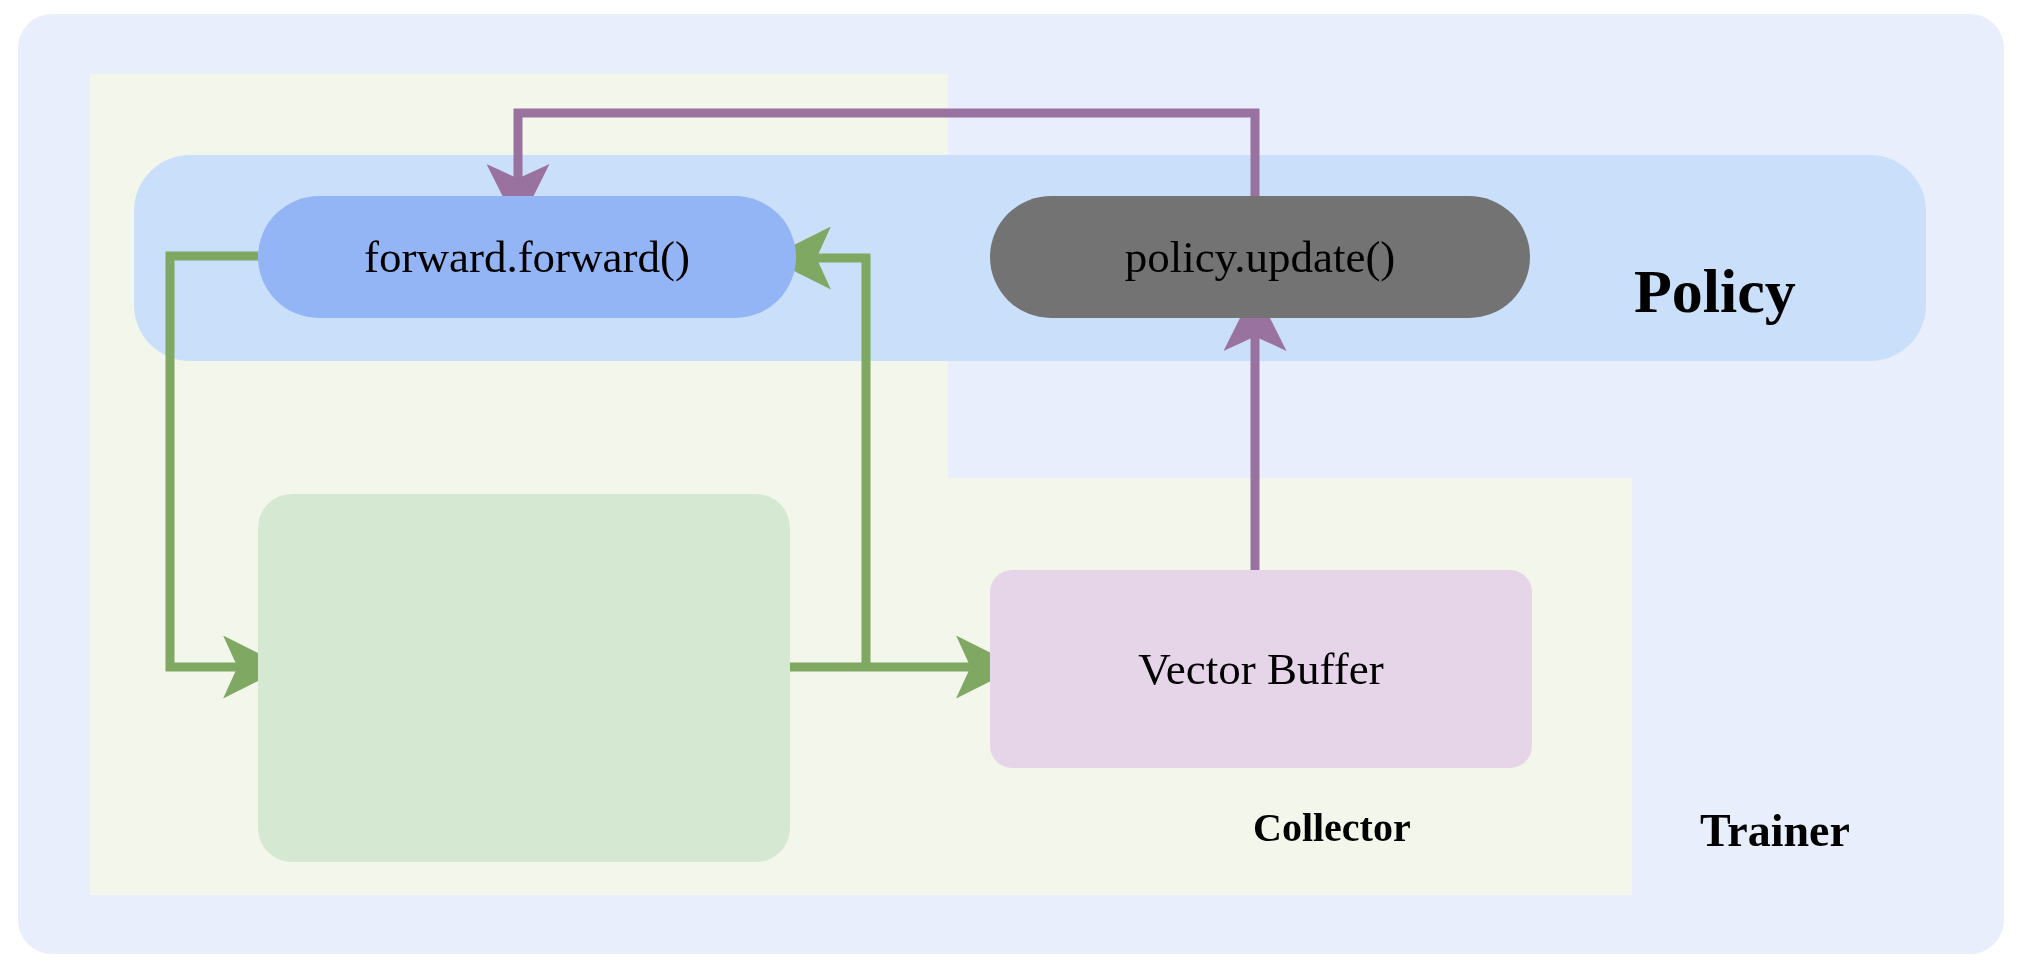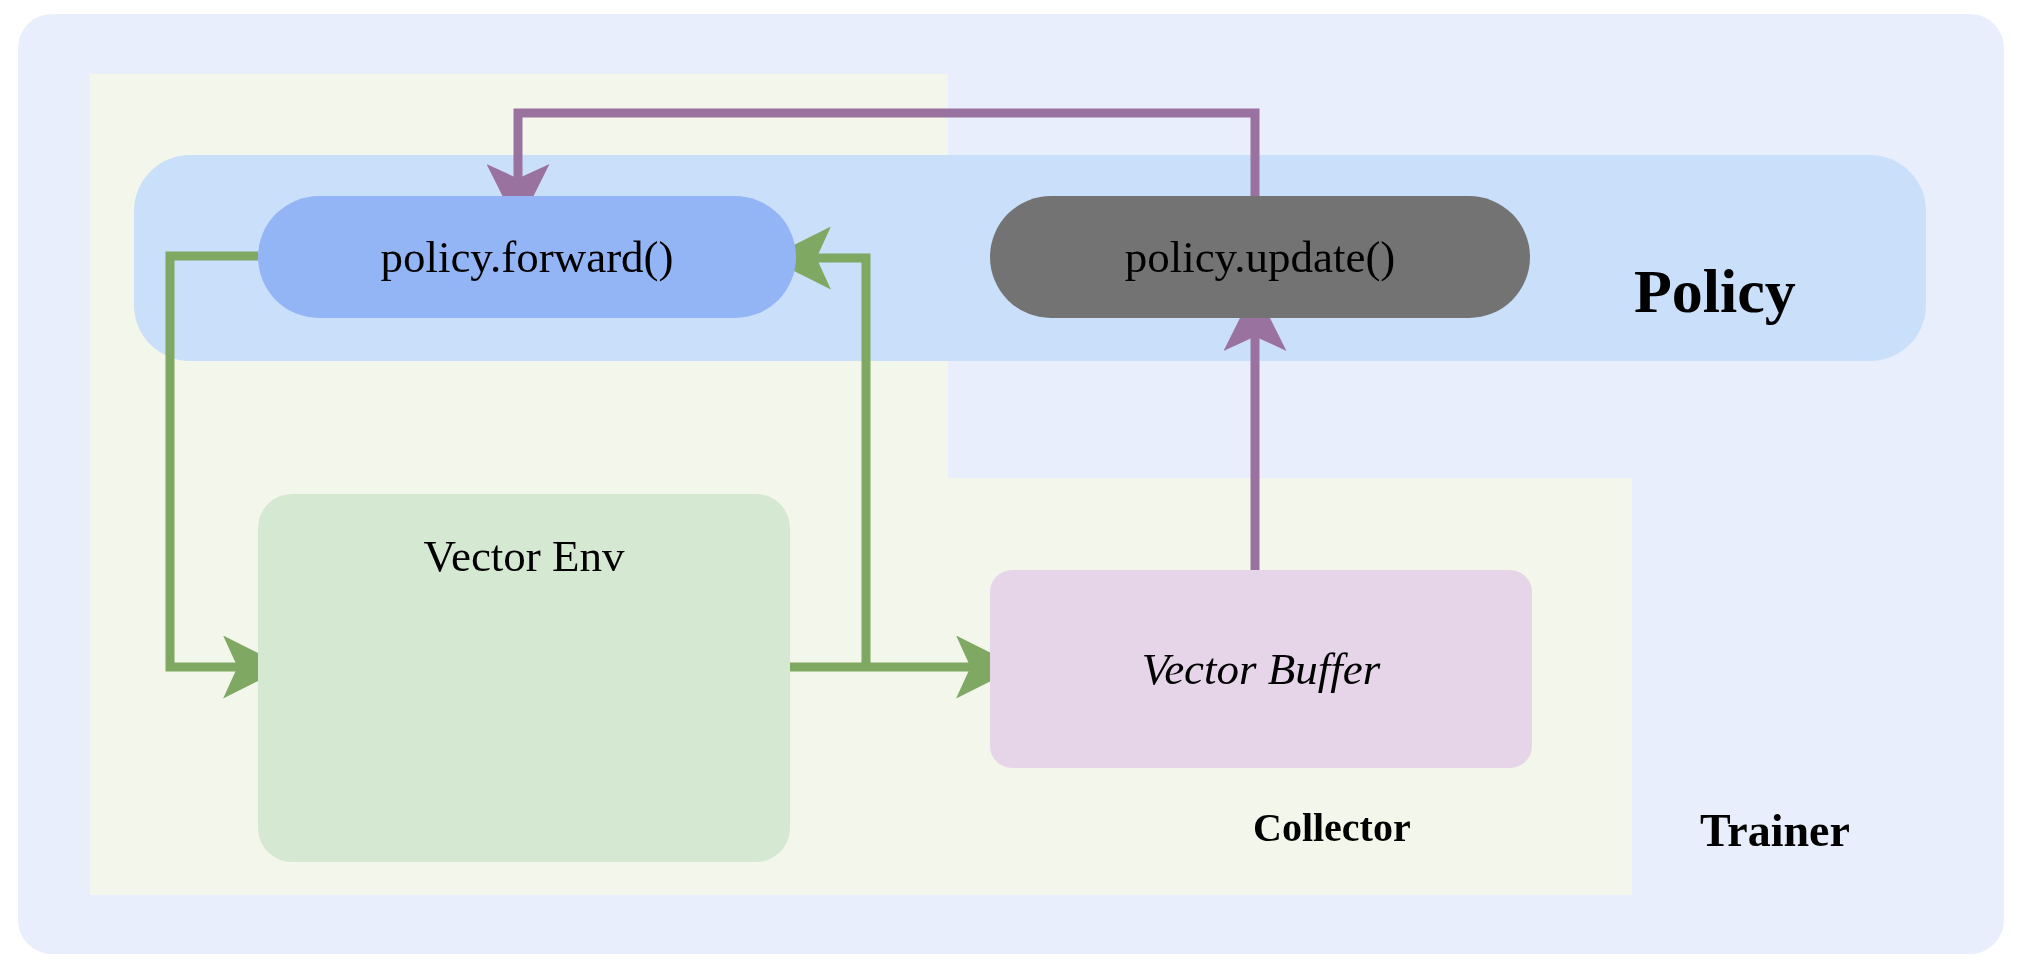--- a/index.html
+++ b/index.html
@@ -66,21 +66,20 @@
     left: 990px; top: 196px; width: 540px; height: 122px;
     background: #737373;
     border-radius: 61px;
     font-size: 45px;
   }
   #vector-buffer-node {
     left: 990px; top: 570px; width: 542px; height: 198px;
     background: #e6d5e9;
     border-radius: 22px;
     font-size: 45px;
-    font-style: italic;
   }
 
   
   #vector-env-box {
     left: 258px; top: 494px; width: 532px; height: 368px;
     background: #d5e8d1;
     border-radius: 34px;
   }
   #vector-env-title {
     position: absolute;
@@ -152,29 +151,28 @@
     <g>
       <path d="M790,667 L975,667" fill="none" stroke="#7fa863" stroke-width="9" marker-end="url(#green-head)"></path>
     </g>
 
     <g>
       <path d="M866,667 L866,258 L812,258" fill="none" stroke="#7fa863" stroke-width="9" marker-end="url(#green-head)"></path>
     </g>
   </svg>
 
   <div class="abs node" id="policy-forward-node">
-    <span>policy.forward()</span>
+    <span>forward.forward()</span>
   </div>
 
   <div class="abs node" id="policy-update-node">
     <span>policy.update()</span>
   </div>
 
   <div class="abs" id="vector-env-box">
-    <div id="vector-env-title">Vector Env</div>
   </div>
 
   <div class="abs node" id="vector-buffer-node">
     <span>Vector Buffer</span>
   </div>
 
   <div class="abs group-label" id="policy-label">Policy</div>
   <div class="abs group-label" id="collector-label">Collector</div>
   <div class="abs group-label" id="trainer-label">Trainer</div>
 

